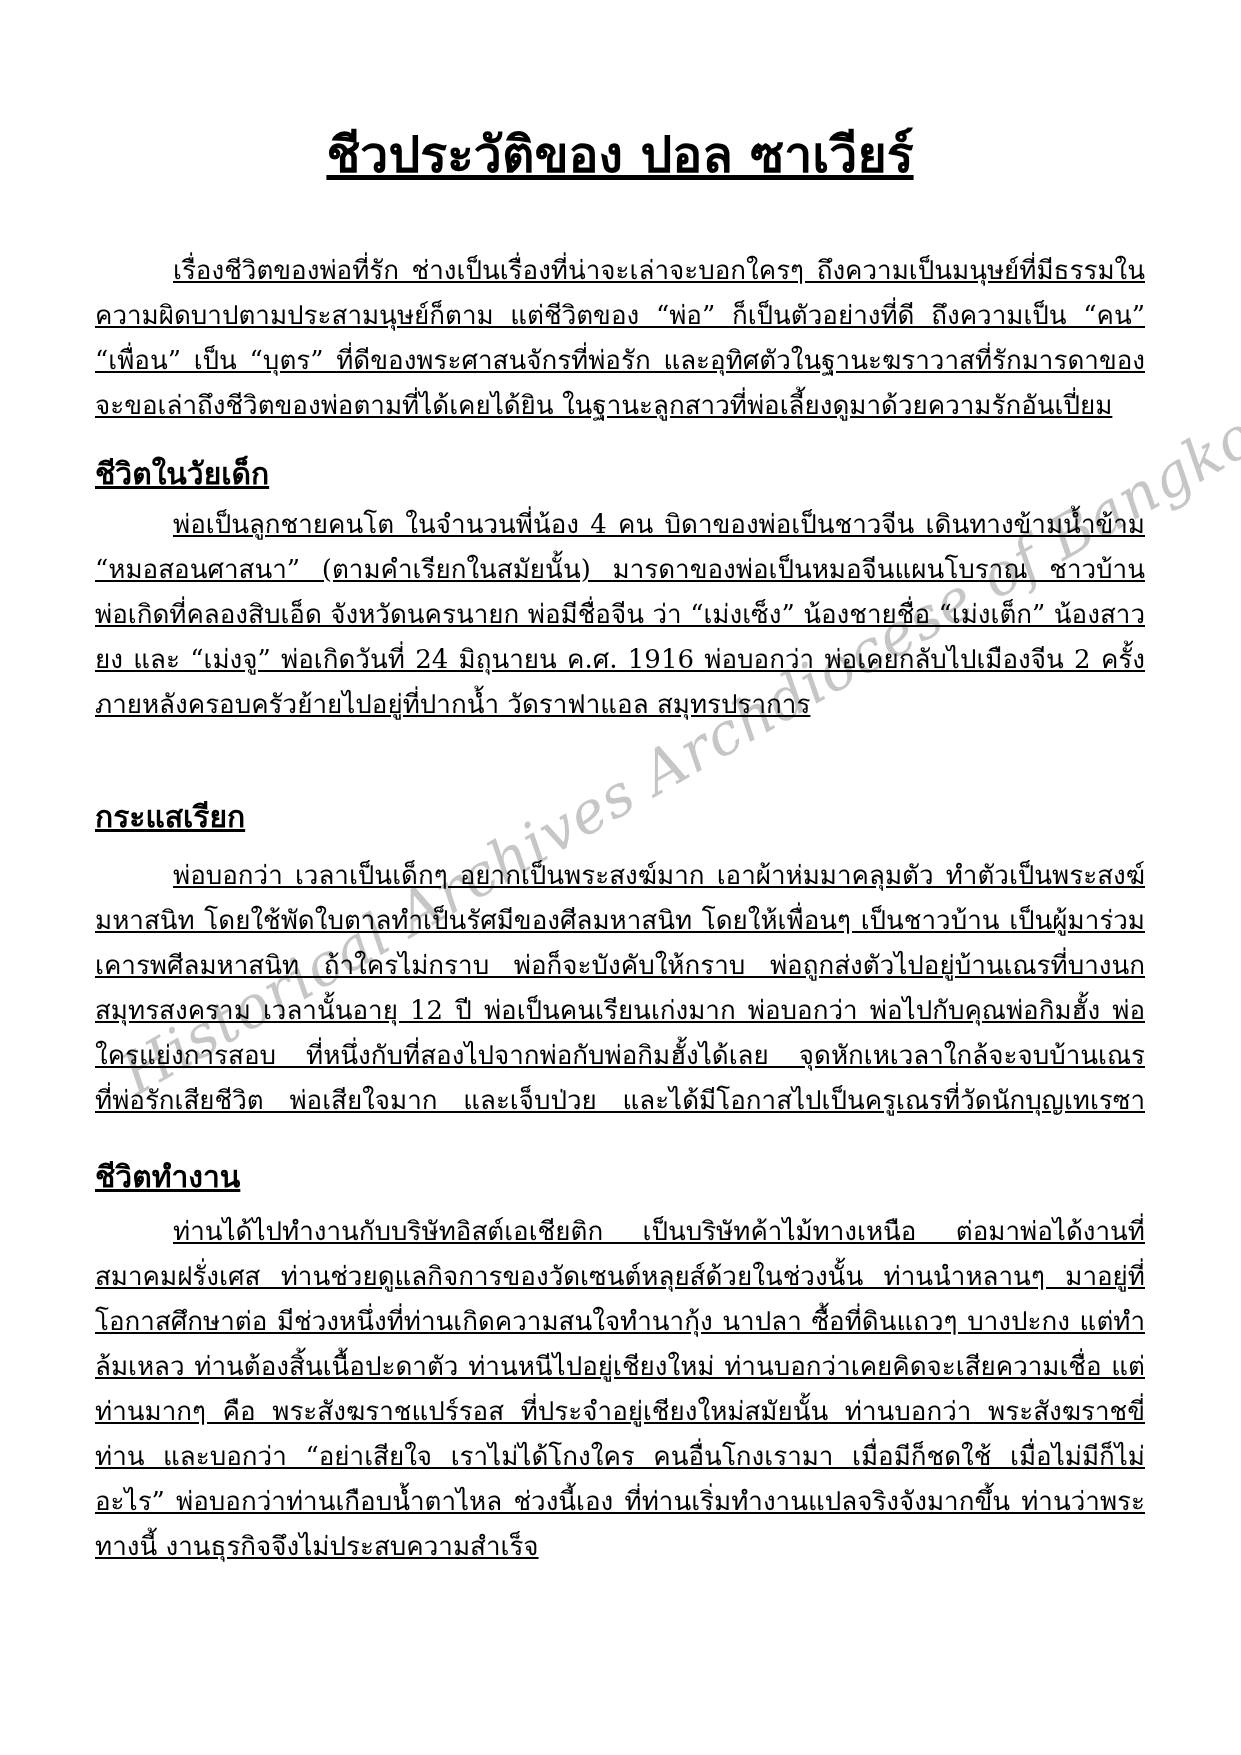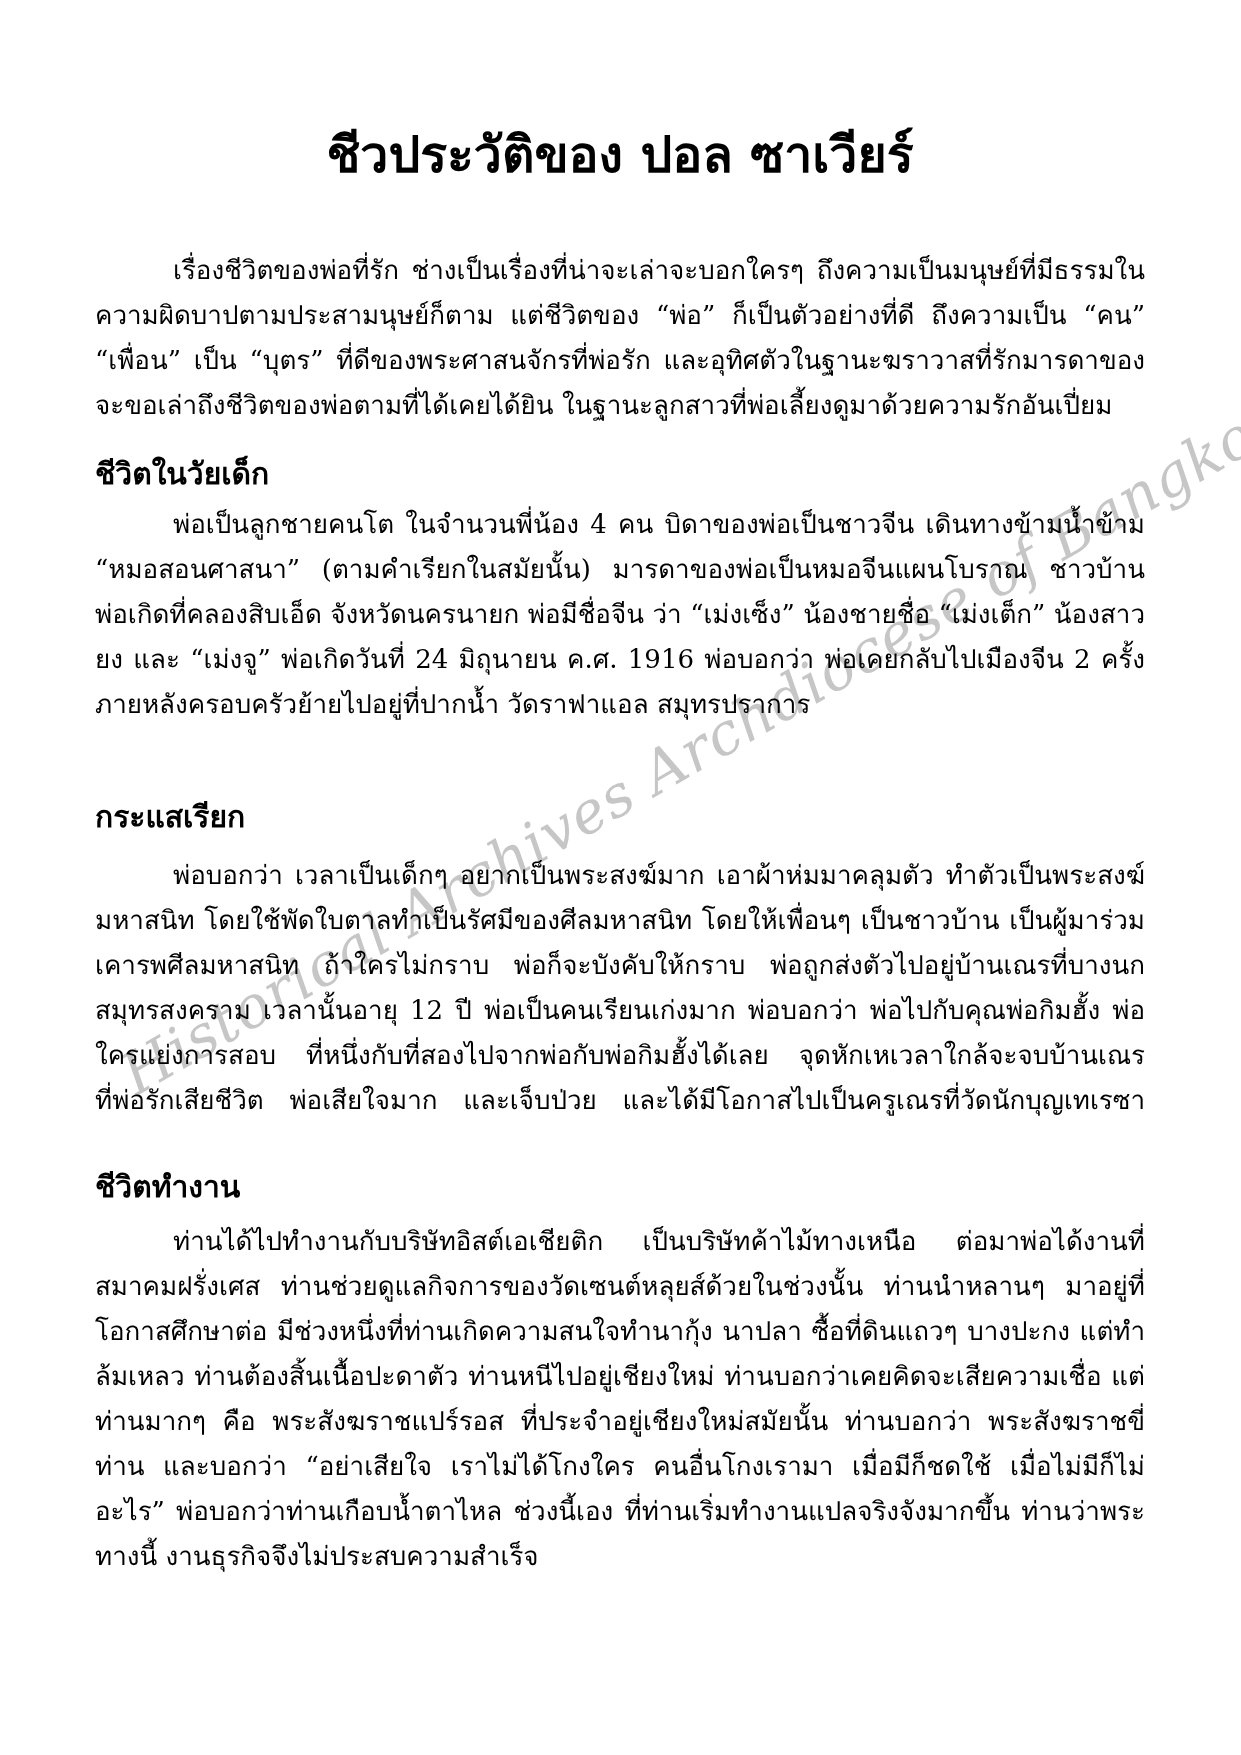--- a/index.html
+++ b/index.html
@@ -11,20 +11,21 @@
     overflow: hidden;
     color: #000;
     font-family: "DejaVu Serif", "Liberation Serif", serif;
   }
   .content {
     position: absolute;
     inset: 0;
     padding: 110px 96px 0 95px;
     z-index: 1;
     box-sizing: border-box;
+    text-decoration: underline;
   }
   .title {
     text-align: center;
     font-size: 50px;
     font-weight: bold;
     line-height: 90px;
     height: 90px;
     white-space: nowrap;
   }
   .line {
@@ -41,21 +42,21 @@
     font-size: 30px;
     font-weight: bold;
     line-height: 44px;
     height: 44px;
   }
   .intro { margin-top: 48px; }
   .h-1 { margin-top: 24px; }
   .p-1 { margin-top: 6px; }
   .h-2 { margin-top: 68px; }
   .p-2 { margin-top: 14px; }
-  .h-3 { margin-top: 42px; }
+  .h-3 { margin-top: 32px; }
   .p-3 { margin-top: 10px; }
   .watermark {
     position: absolute;
     left: 50px;
     top: 760px;
     width: 1140px;
     text-align: center;
     transform: rotate(-30deg);
     transform-origin: center center;
     font-family: "DejaVu Serif", "Liberation Serif", serif;

